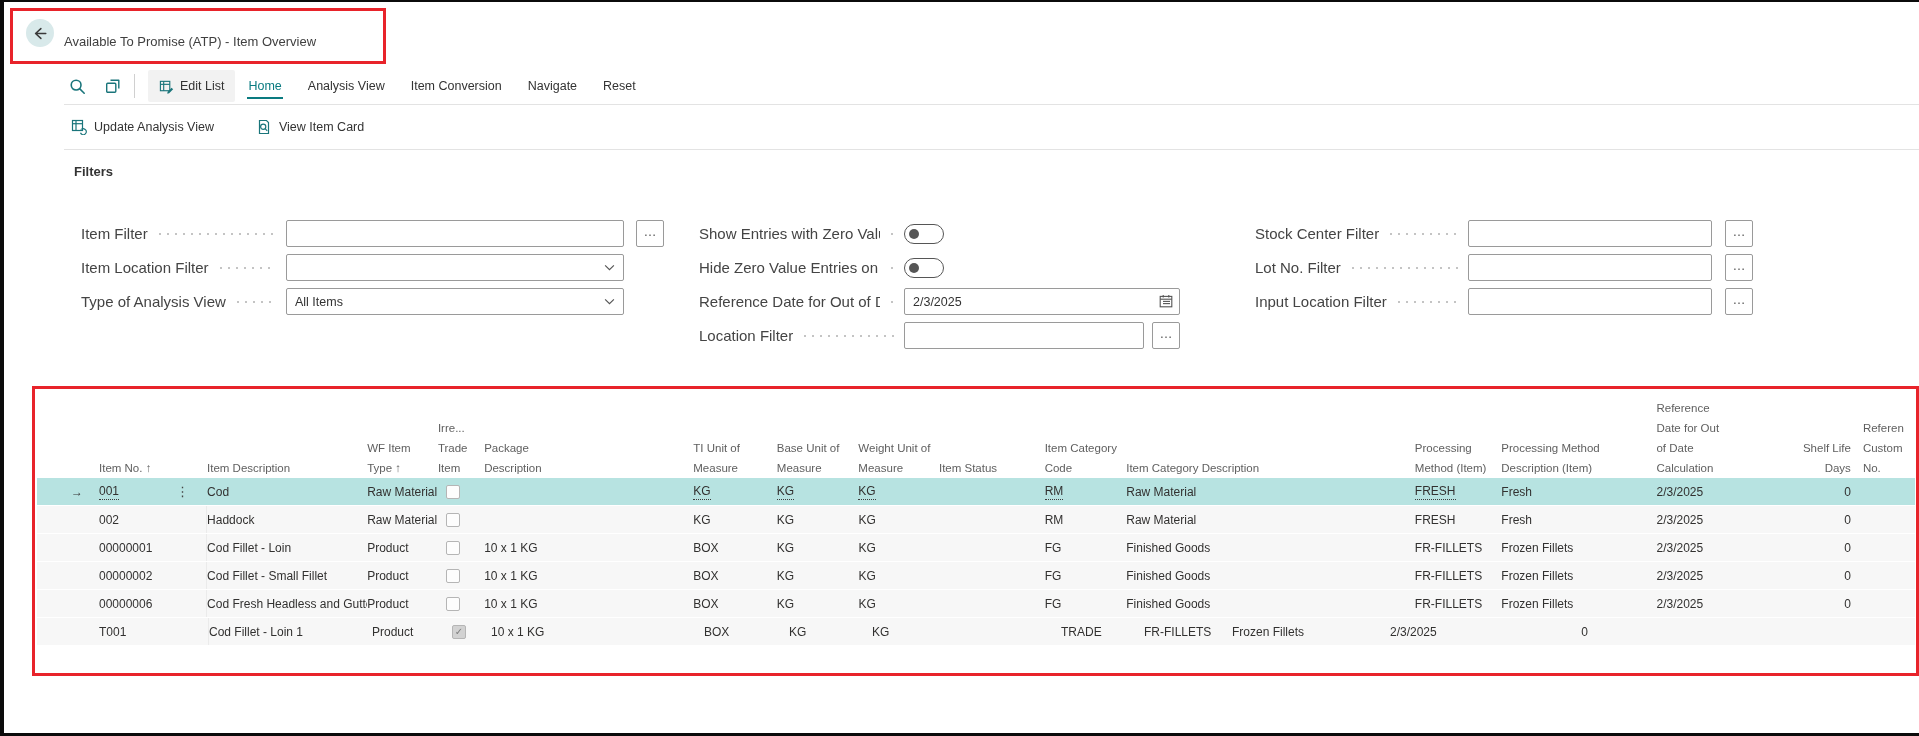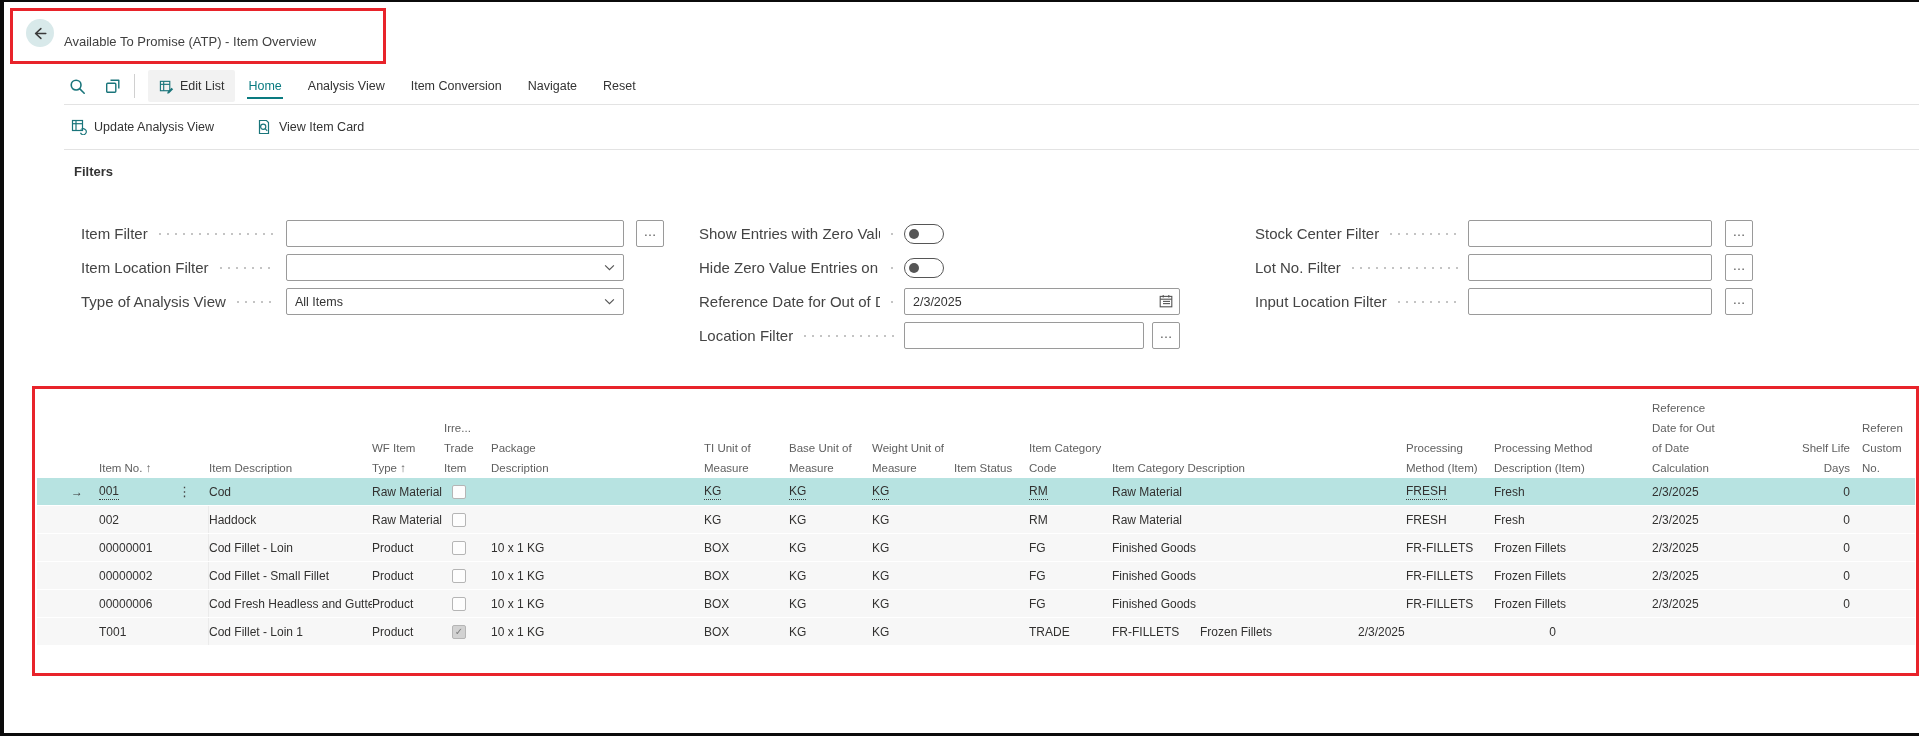--- a/index.html
+++ b/index.html
@@ -54,21 +54,21 @@
   .grid{position:absolute;left:33px;top:390px;width:1878px;font-size:12px;}
   .gh{display:flex;align-items:stretch;height:86px;}
   .th{display:flex;align-items:flex-end;padding:0 6px 0 0;box-sizing:border-box;
       font-size:11.5px;line-height:20px;color:#5f5f5f;white-space:pre-line;overflow:hidden;cursor:pointer;}
   .tr{display:flex;align-items:center;height:27px;margin-bottom:1px;background:#f7f7f7;cursor:pointer;}
   .tr.sel{background:#b7e3e1;}
   .td{box-sizing:border-box;padding-right:6px;white-space:nowrap;overflow:hidden;color:#323130;height:100%;display:flex;align-items:center;}
   .tr:not(.sel) .td.c0{border-right:1px solid #ebebeb;}
   .gut{width:62px;box-sizing:border-box;display:flex;align-items:center;justify-content:flex-end;padding-right:16px;color:#333;flex-shrink:0;}
   .c0{width:110px;} .c1{width:163px;} .c2{width:72px;} .c3{width:47px;} .c4{width:213px;}
-  .c5{width:85px;} .c6{width:83px;} .c7{width:82px;} .c8{width:75px;} .c9{width:83px;}
+  .c5{width:85px;} .c6{width:83px;} .c7{width:82px;} .c8{width:75px;} .c9{width:83px;margin-left:32px;}
   .c10{width:294px;} .c11{width:88px;} .c12{width:158px;} .c13{width:142px;}
   .c14{width:68px;justify-content:flex-end;text-align:right;padding-right:12px;}
   .c15{width:53px;}
   .th.c14{justify-content:flex-end;text-align:right;}
   .ed{border-bottom:1px dotted #3c3c3c;padding-bottom:1px;}
   .menu{margin-left:auto;padding-right:12px;color:#444;font-size:13px;}
   .cb{width:14px;height:14px;box-sizing:border-box;border:1px solid #b5b5b5;border-radius:2px;background:#fdfdfd;
       margin-left:8px;display:flex;align-items:center;justify-content:center;font-size:10px;color:#7d7d7d;}
   .cb.on{background:#d2d2d2;border-color:#b5b5b5;}
 </style>

